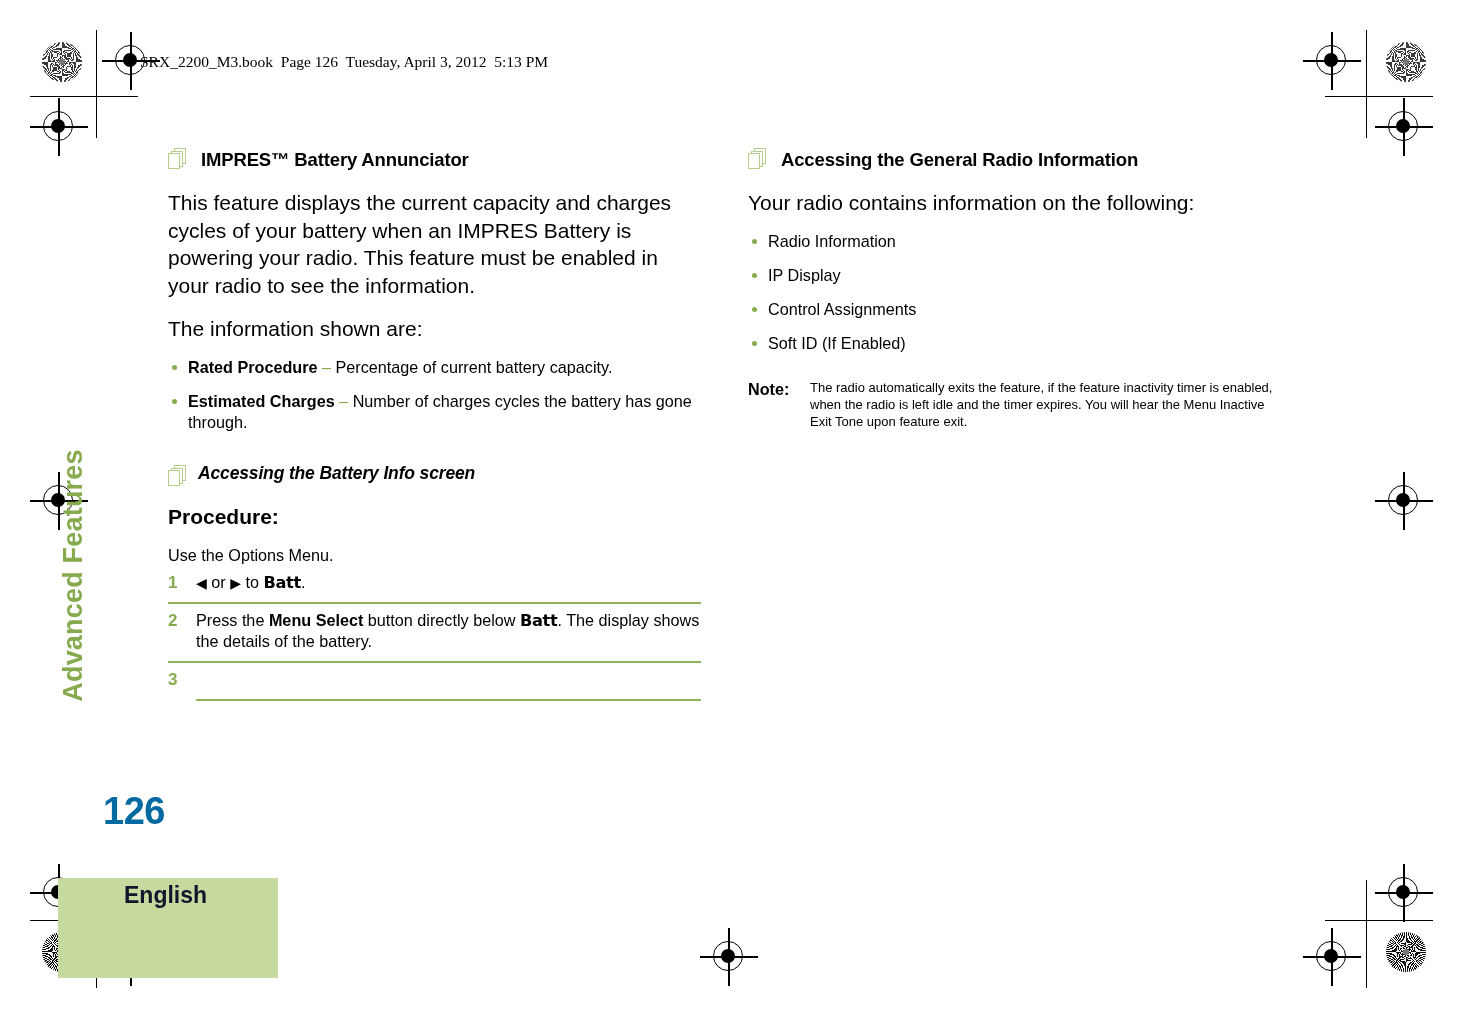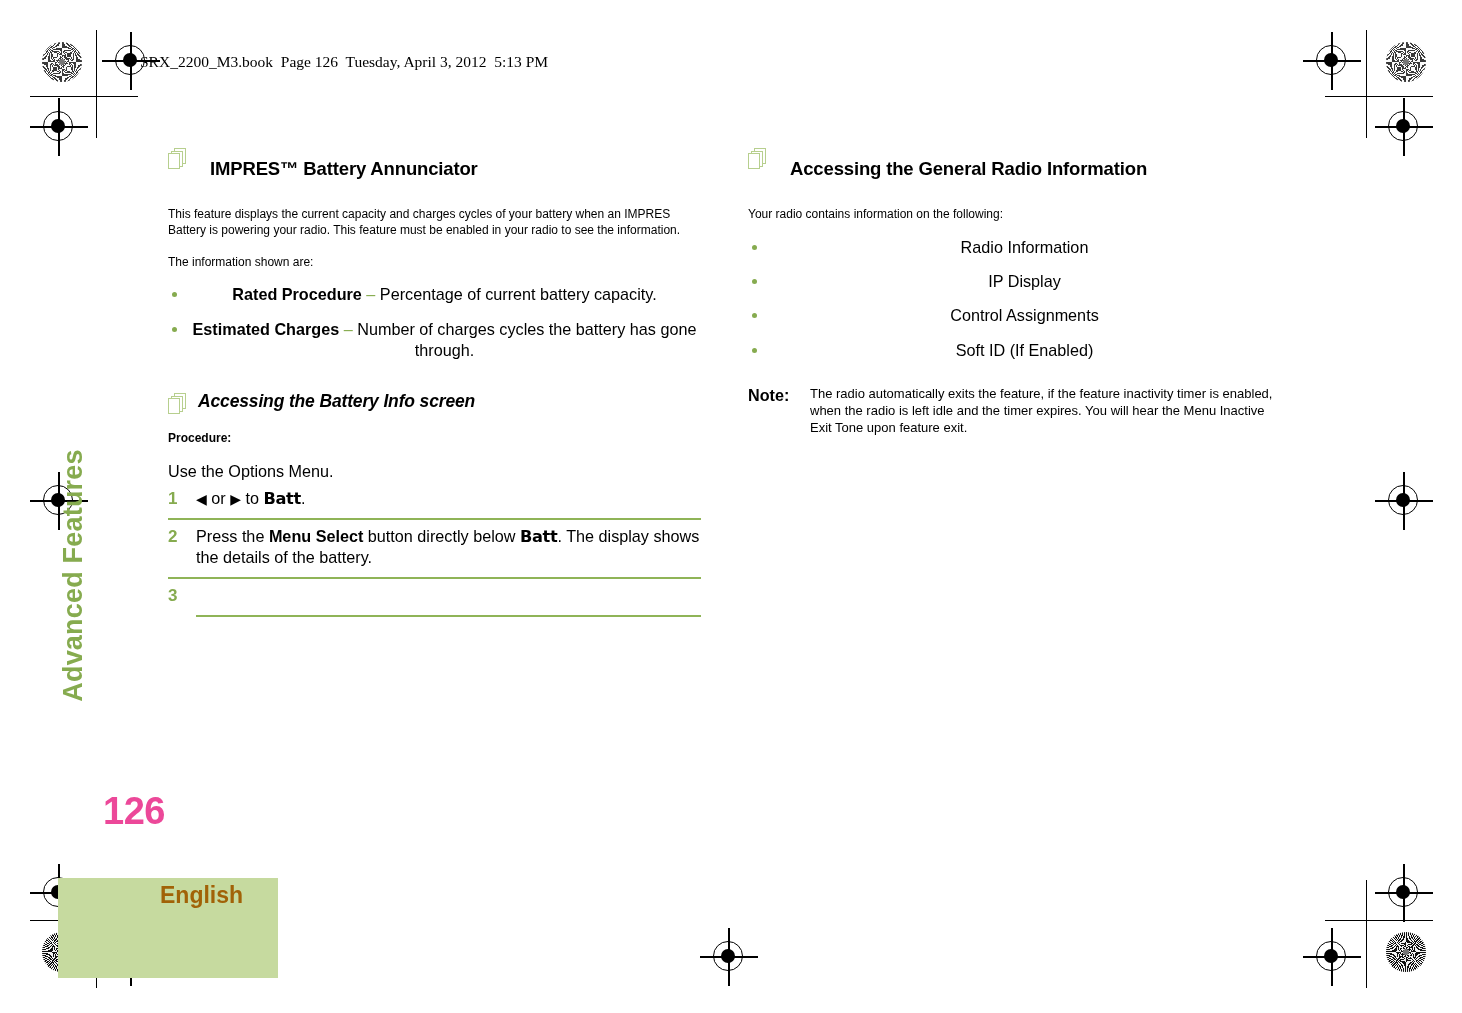--- a/index.html
+++ b/index.html
@@ -104,39 +104,38 @@
     color: #86ab4f;
     letter-spacing: 0.2px;
     white-space: nowrap;
   }
   .page-number {
     position: absolute;
     left: 103px;
     top: 790px;
     font-size: 38px;
     font-weight: bold;
-    color: #ec4899;
+    color: #0369a1;
     letter-spacing: -0.5px;
   }
   .lang-tab {
     position: absolute;
     left: 58px;
     top: 878px;
     width: 220px;
     height: 100px;
     background: #c6da9f;
   }
   .lang-tab-label {
     position: absolute;
     left: 124px;
     top: 882px;
     font-size: 23px;
     font-weight: bold;
-    color: #a16207;
-    margin-left: 36px;
+    color: #0f172a;
   }
 
   
   .col {
     position: absolute;
     top: 146px;
     width: 533px;
   }
   .col-left  { left: 168px; }
   .col-right { left: 748px; }
@@ -163,43 +162,43 @@
     height: 16px;
     border: 1.3px solid #b7cf8e;
     background: #ffffff;
     box-sizing: border-box;
   }
   .stack-icon i:nth-child(1) { left: 6px; top: 0px; }
   .stack-icon i:nth-child(2) { left: 3px; top: 2.5px; }
   .stack-icon i:nth-child(3) { left: 0px; top: 5px; }
 
   h2.sec-title {
-    margin: 12px;
+    margin: 3px;
     font-size: 18.5px;
     font-weight: bold;
     line-height: 1.15;
     letter-spacing: -0.15px;
   }
   h3.sub-title {
     margin: 0;
     font-size: 17.5px;
     font-weight: bold;
     font-style: italic;
     line-height: 1.15;
     letter-spacing: -0.15px;
   }
 
   p.body {
     margin: 0 0 16px 0;
-    font-size: 12px;
+    font-size: 21px;
     line-height: 1.31;
   }
   p.body.tight { margin-bottom: 14px; }
 
-  .blist { margin: 0 0 6px 0; padding: 0; list-style: none; text-align: center; }
+  .blist { margin: 0 0 6px 0; padding: 0; list-style: none; }
   .blist li {
     position: relative;
     padding-left: 20px;
     margin-bottom: 13px;
     font-size: 16.2px;
     line-height: 1.31;
   }
   .blist li::before {
     content: "";
     position: absolute;

